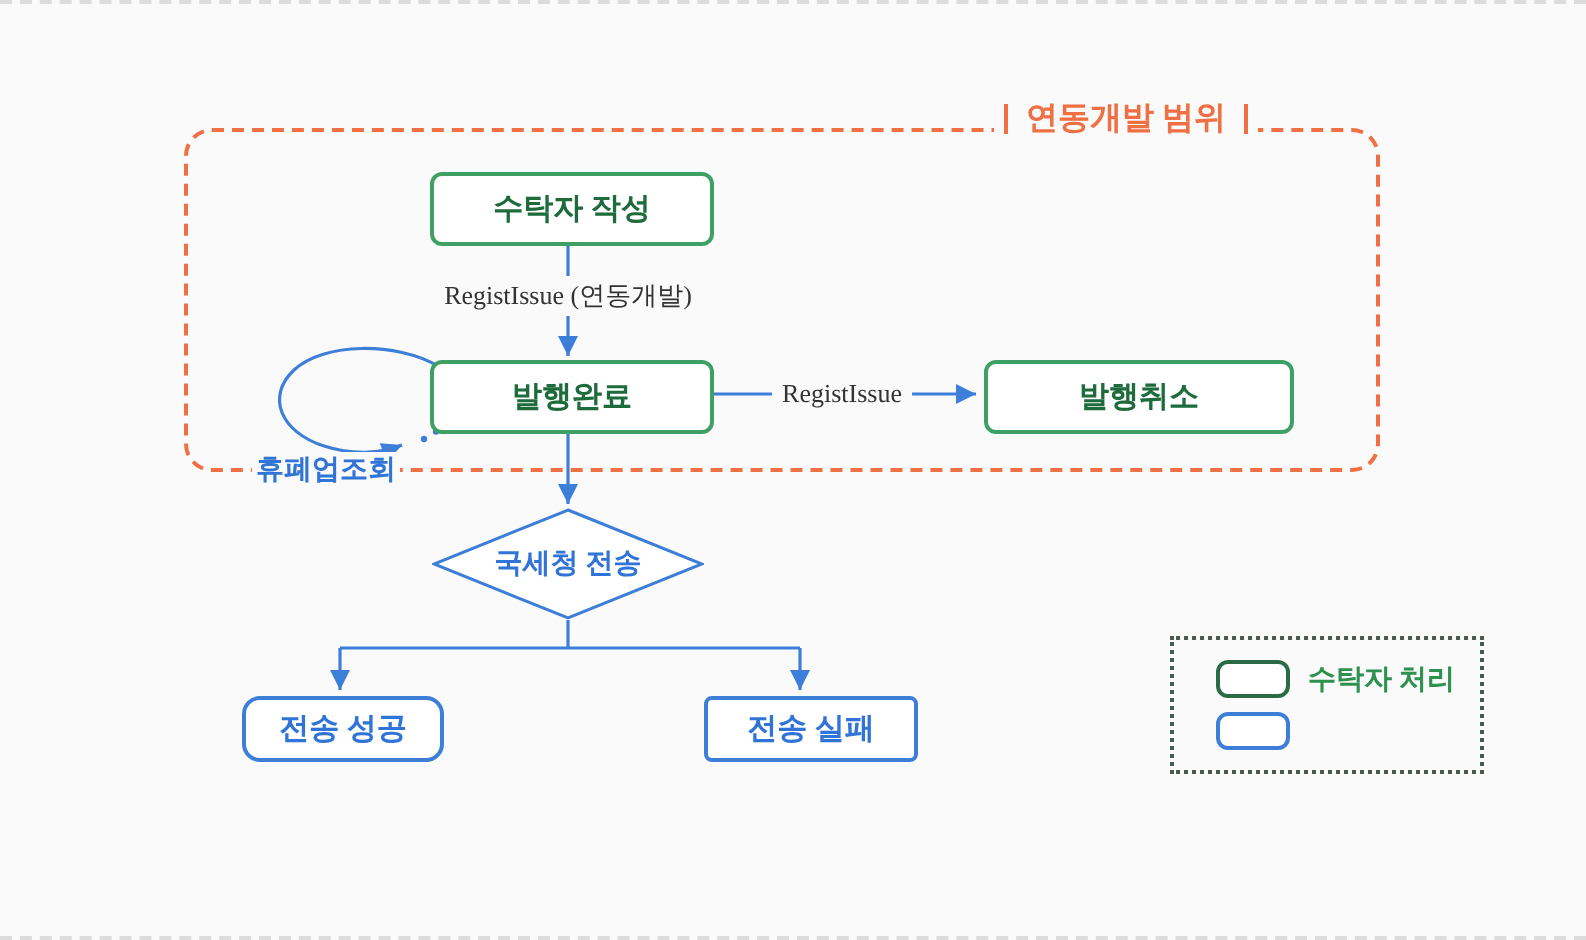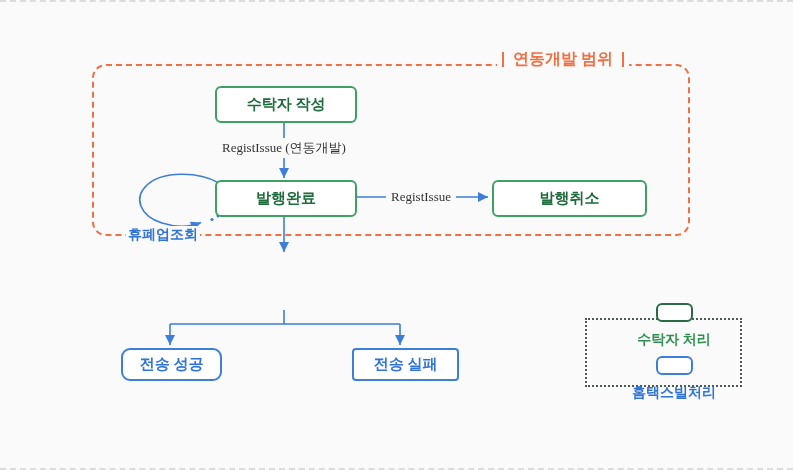--- a/index.html
+++ b/index.html
@@ -51,21 +51,21 @@
   .loop-label {
     position:absolute; z-index:4; transform:translate(-50%,-50%);
     background:var(--page-bg,#fafafa); padding:0 2px;
     color:var(--blue-text,#2f74d6); font-weight:bold; font-size:14px; white-space:nowrap;
   }
   .legend {
     position:absolute; left:585px; top:316px; width:157px; height:69px; z-index:3;
     box-sizing:border-box; border:2px dotted var(--legend-border,#4a5a50);
     display:flex; flex-direction:column; justify-content:center; gap:7px; padding-left:21px;
   }
-  .legend-row { display:flex; align-items:center; gap:9px;flex-direction:column; }
+  .legend-row { display:flex; align-items:flex-end; gap:9px; }
   .legend-swatch { width:37px; height:19px; border-radius:6px; background:#fff; box-sizing:border-box; }
   .legend-swatch.green { border:2px solid var(--legend-green,#2a6b45); }
   .legend-swatch.blue  { border:2px solid var(--blue,#3d7ed9); }
   .legend-label { font-size:14px; font-weight:bold; white-space:nowrap; }
   .legend-label.green { color:var(--legend-green-text,#2e9150); }
   .legend-label.blue  { color:var(--blue-text,#2f74d6); }
 </style>
 </head>
 <body>
 
@@ -101,36 +101,41 @@
   <div class="node green n-create">
     <span>수탁자 작성</span>
   </div>
   <div class="node green n-canceled">
     <span>발행취소</span>
   </div>
   <div class="node green n-issued">
     <span>발행완료</span>
   </div>
 
+  <div class="diamond">
+    <svg width="136" height="56">
+      <polygon class="diamond-shape" points="68,1 135,28 68,55 1,28"></polygon>
+    </svg>
+    <div class="diamond-text">국세청 전송</div>
+  </div>
 
   <div class="node blue n-success">
     <span>전송 성공</span>
   </div>
   <div class="node blue n-fail">
     <span>전송 실패</span>
   </div>
 
   <div class="edge-label" style="left:284px; top:146px;">RegistIssue (연동개발)</div>
   <div class="edge-label" style="left:421px; top:195px;">RegistIssue</div>
   <div class="loop-label" style="left:163px; top:197px;margin-top:36px;">휴폐업조회</div>
 
   <div class="legend">
     <div class="legend-row">
       <span class="legend-swatch green"></span>
       <span class="legend-label green">수탁자 처리</span>
     </div>
     <div class="legend-row">
       <span class="legend-swatch blue"></span>
-      <span class="legend-label blue">홈택스빌처리</span>
     </div>
   </div>
 
 </div>
 
 </body></html>

